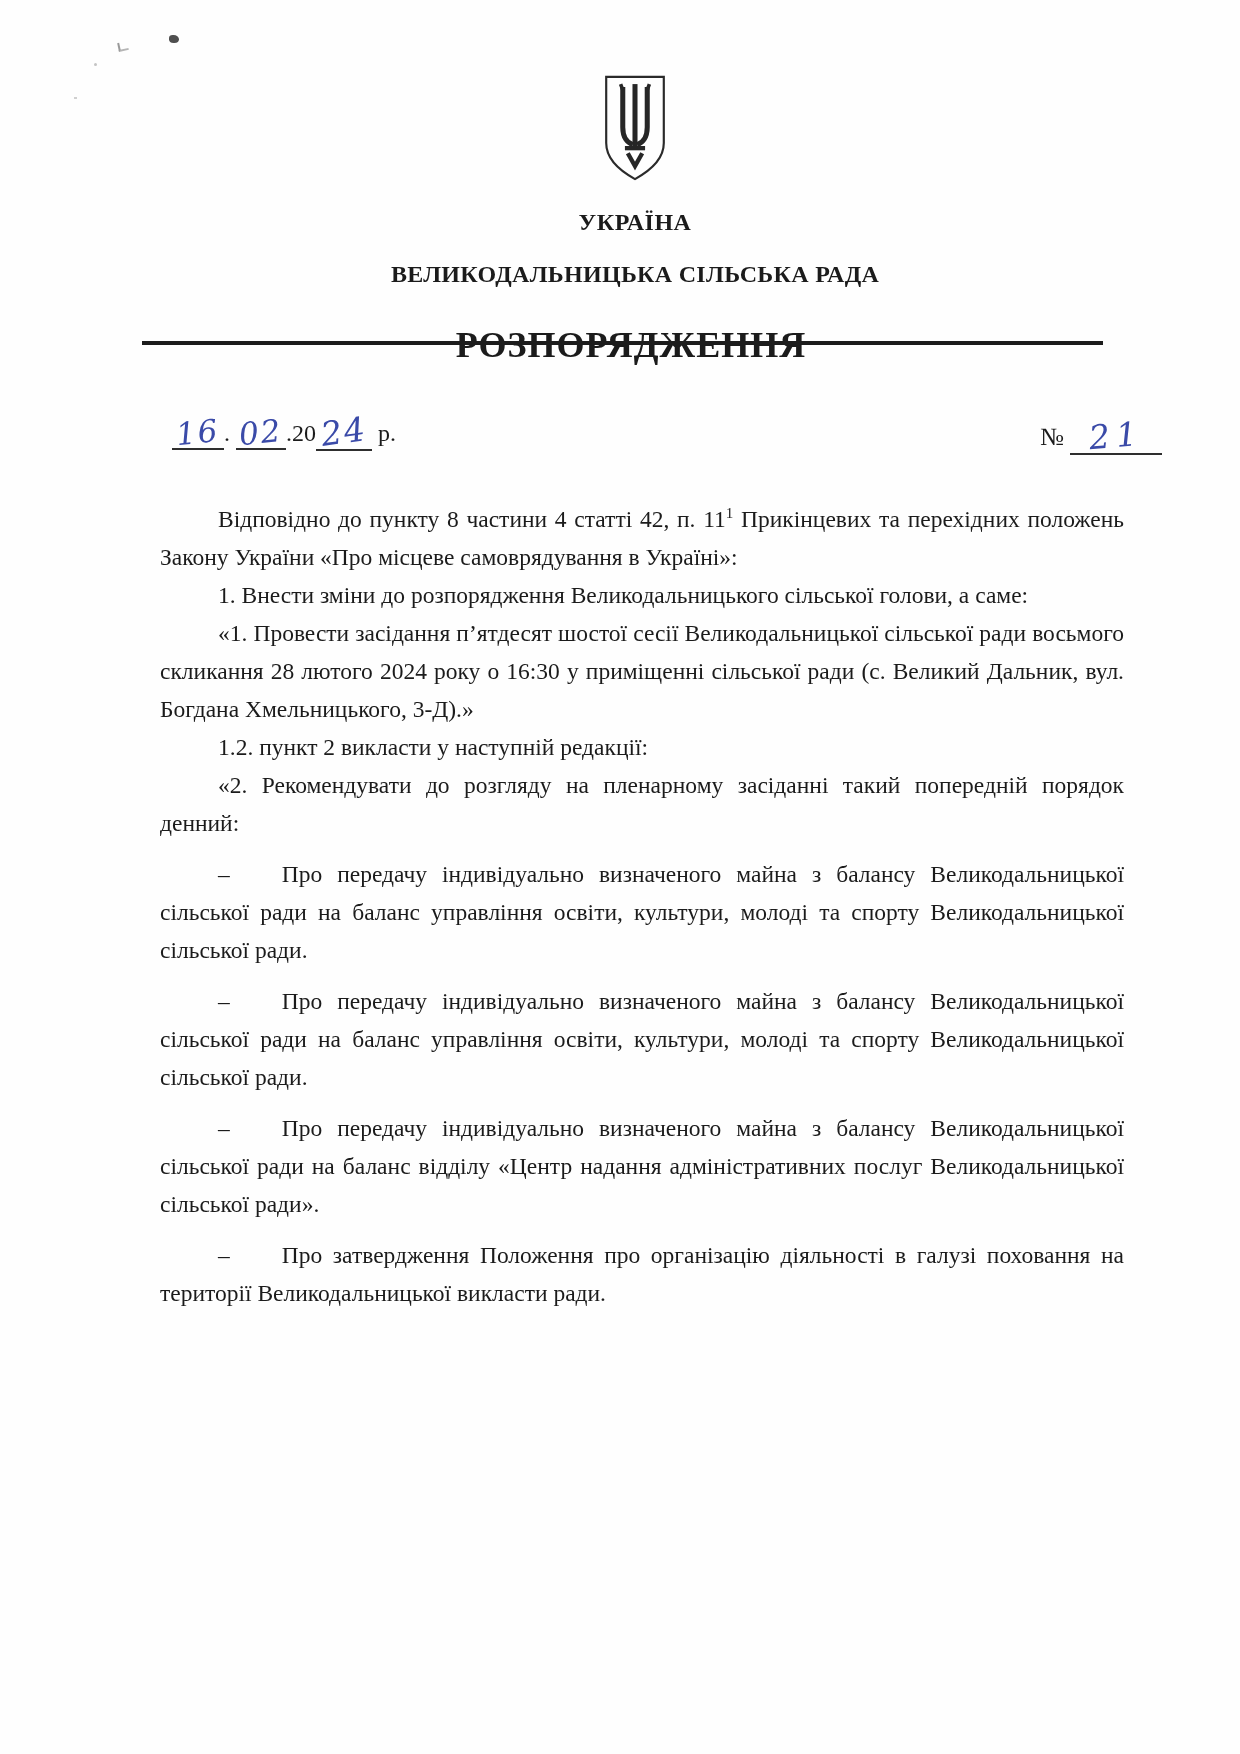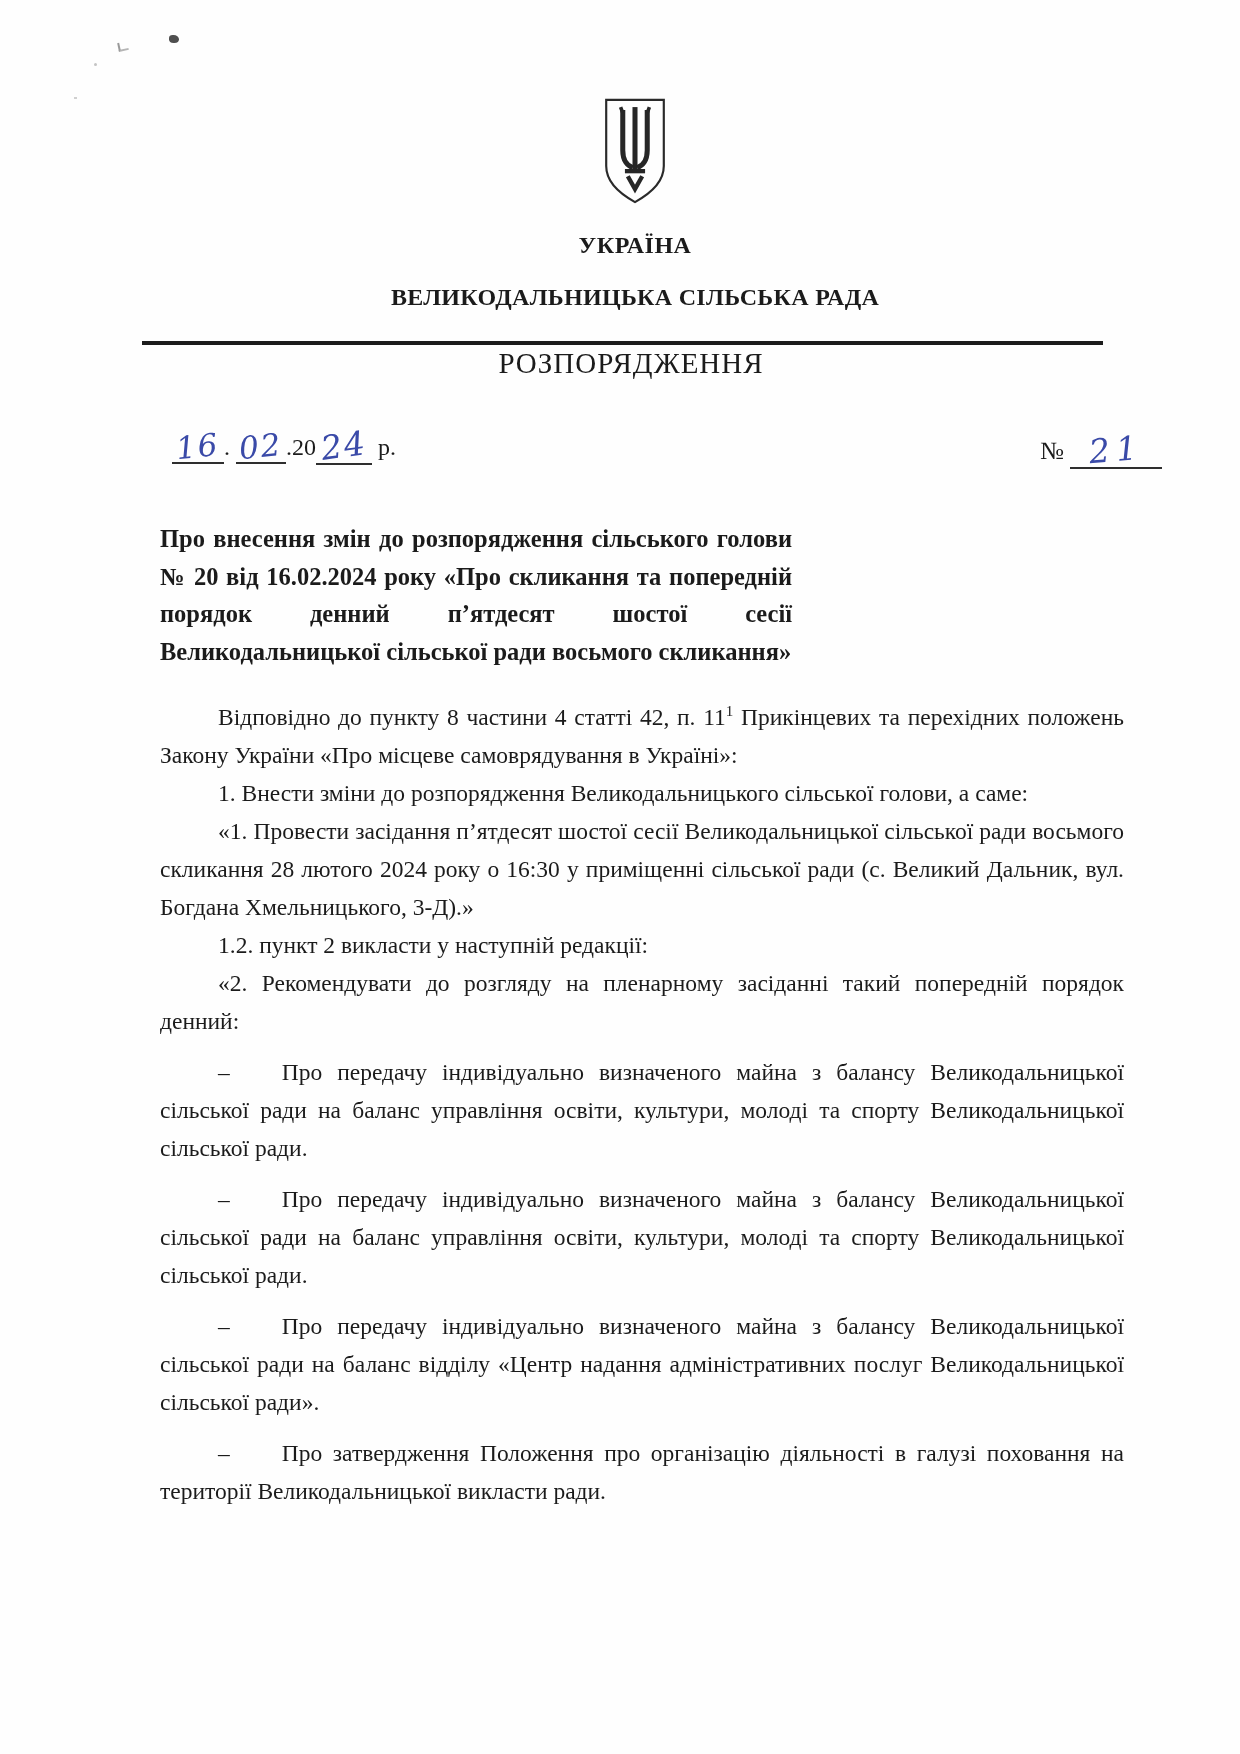--- a/index.html
+++ b/index.html
@@ -11,30 +11,30 @@
     color:#1b1b1b;
     overflow:hidden;
   }
   
   .scan-mark{position:absolute;background:transparent;}
   .mark-a{left:118px;top:42px;width:8px;height:7px;border-left:2px solid #9a9a9a;border-bottom:2px solid #b5b5b5;transform:rotate(-12deg);}
   .mark-b{left:169px;top:35px;width:10px;height:8px;background:#4f4f4f;border-radius:40% 60% 50% 50%;}
   .mark-c{left:94px;top:63px;width:3px;height:3px;background:#c4c4c4;border-radius:50%;}
   .mark-d{left:74px;top:97px;width:3px;height:2px;background:#d0d0d0;}
 
-  .header{padding-top:96px;text-align:center;padding-left:30px;}
+  .header{padding-top:73px;text-align:center;padding-left:30px;}
   .emblem-wrap{display:flex;justify-content:center;}
   .emblem-wrap svg{display:block;}
   .country{margin-top:26px;font-weight:bold;font-size:24px;letter-spacing:.5px;}
   .org{margin-top:25px;font-weight:bold;font-size:24px;letter-spacing:.3px;}
   .org2{margin-top:7px;font-weight:bold;font-size:24px;letter-spacing:.3px;}
 
   .rule{position:absolute;left:142px;top:341px;width:961px;height:4px;background:#1c1c1c;}
 
-  .doc-type{margin-top:36px;text-align:center;font-weight:normal;font-size:29px;letter-spacing:1px;padding-left:22px;}
+  .doc-type{margin-top:36px;text-align:center;font-weight:bold;font-size:36px;letter-spacing:1px;padding-left:22px;}
 
   .dateline{position:relative;height:62px;margin-top:44px;}
   .date-left{position:absolute;left:172px;top:0;font-size:24px;white-space:nowrap;}
   .blank{display:inline-block;border-bottom:2px solid #2e2e2e;text-align:center;vertical-align:baseline;}
   .blank-day{width:52px;}
   .blank-month{width:50px;}
   .blank-year{width:56px;}
   .blank-num{width:92px;}
   .hw{
     font-family:"DejaVu Serif", serif;
@@ -100,21 +100,20 @@
       <span class="blank blank-day"><span class="hw">16</span></span><span>.</span>
       <span class="blank blank-month"><span class="hw">02</span></span><span>.20</span><span class="blank blank-year"><span class="hw hw-year">24</span></span>
       <span>р.</span>
     </div>
     <div class="num-right">
       <span>№</span>
       <span class="blank blank-num"><span class="hw hw-num">21</span></span>
     </div>
   </div>
 
-  <div class="doc-title">Про внесення змін до розпорядження сільського голови № 20 від 16.02.2024 року «Про скликання та попередній порядок денний п’ятдесят шостої сесії Великодальницької сільської ради восьмого скликання»</div>
 
   <div class="body-text">
     <p><span>Відповідно до пункту 8 частини 4 статті 42, п. 11</span><sup>1</sup><span> Прикінцевих та перехідних положень Закону України «Про місцеве самоврядування в Україні»:</span></p>
     <p>1. Внести зміни до розпорядження Великодальницького сільської голови, а саме:</p>
     <p>«1. Провести засідання п’ятдесят шостої сесії Великодальницької сільської ради восьмого скликання 28 лютого 2024 року о 16:30 у приміщенні сільської ради (с. Великий Дальник, вул. Богдана Хмельницького, 3-Д).»</p>
     <p>1.2. пункт 2 викласти у наступній редакції:</p>
     <p>«2. Рекомендувати до розгляду на пленарному засіданні такий попередній порядок денний:</p>
 
     <p class="agenda"><span>–</span><span class="agenda-gap"></span><span>Про передачу індивідуально визначеного майна з балансу Великодальницької сільської ради на баланс управління освіти, культури, молоді та спорту Великодальницької сільської ради.</span></p>
     <p class="agenda"><span>–</span><span class="agenda-gap"></span><span>Про передачу індивідуально визначеного майна з балансу Великодальницької сільської ради на баланс управління освіти, культури, молоді та спорту Великодальницької сільської ради.</span></p>

